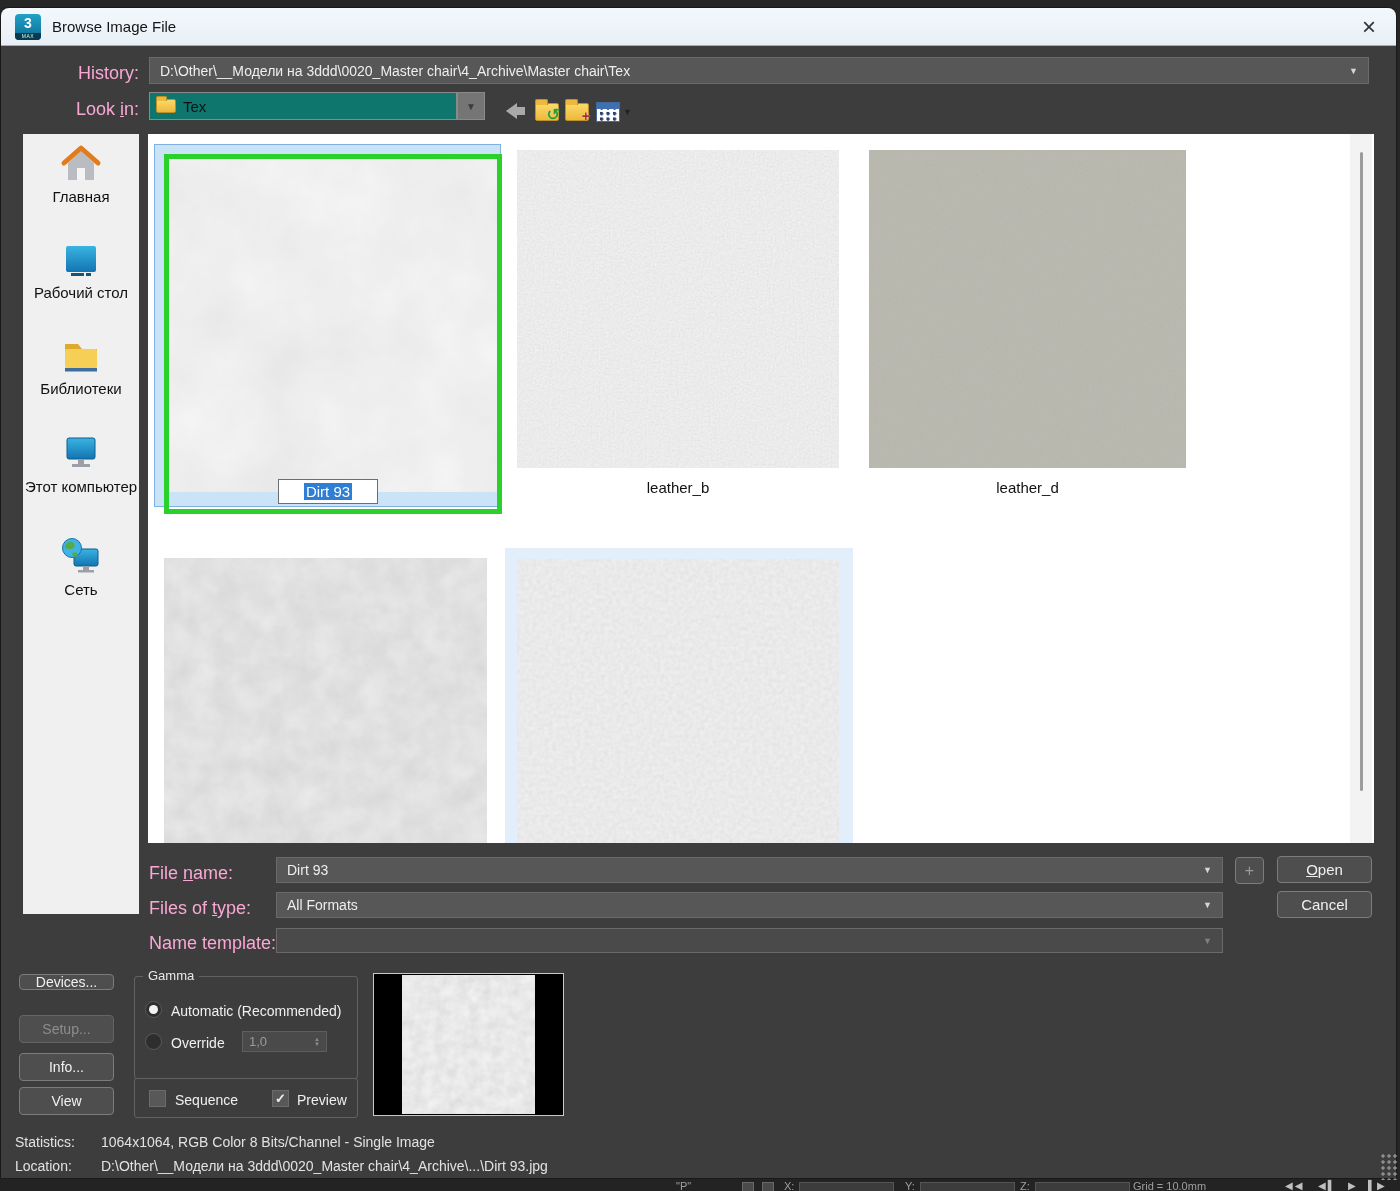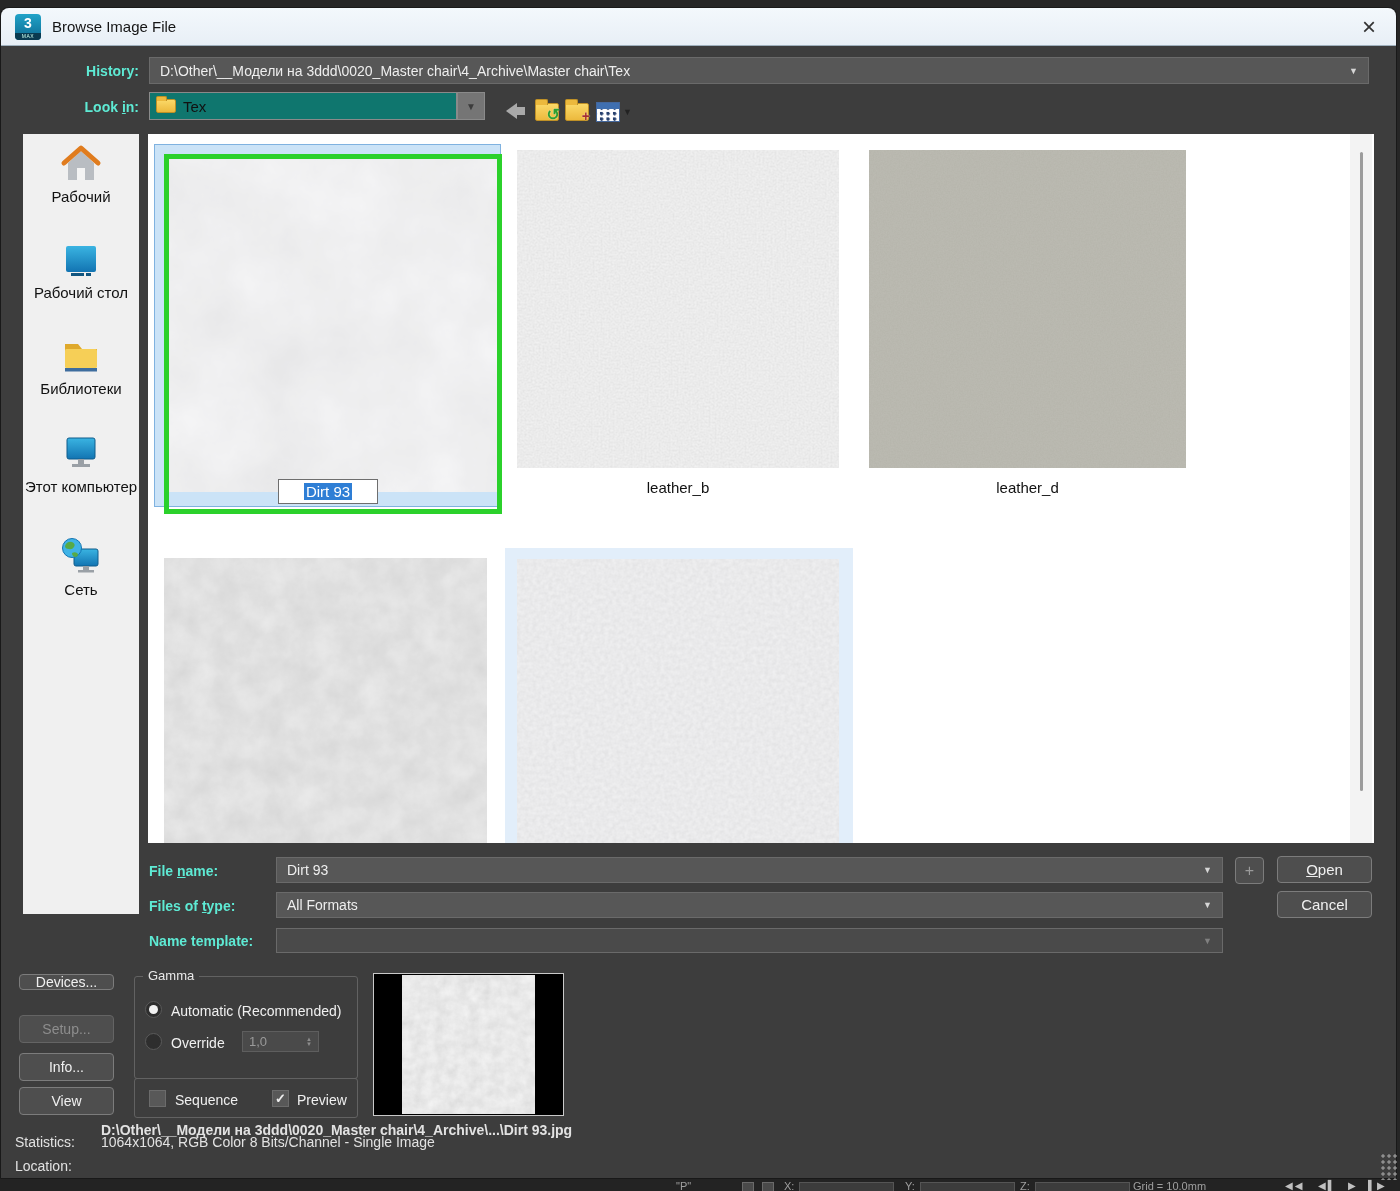--- a/index.html
+++ b/index.html
@@ -12,21 +12,21 @@
   .titlebar { position:absolute; left:0; top:0; width:100%; height:38px;
               background:linear-gradient(#f3f8fc,#e8eff6); border-bottom:1px solid #9fb0bd;
               border-radius:8px 8px 0 0; display:flex; align-items:center; padding:0 14px; }
   .app-icon { width:26px; height:26px; border-radius:4px; overflow:hidden;
               background:linear-gradient(#21a3c8,#0d6a92); display:flex; flex-direction:column; }
   .app-icon .a-top { flex:1; color:#fff; font-size:14px; font-weight:bold; text-align:center; line-height:19px; }
   .app-icon .a-bot { height:7px; background:#0a3a50; color:#cfe; font-size:5px; text-align:center; line-height:7px; letter-spacing:.5px; }
   .title { margin-left:11px; font-size:15px; color:#141414; }
   .close-btn { margin-left:auto; font-size:24px; color:#333; line-height:20px; padding:0 6px; cursor:default; }
 
-  .dlg-label { position:absolute; color:#5eead4; font-size:14px;font-weight:bold; }
+  .dlg-label { position:absolute; color:#f9a8d4; font-size:18px; }
   .u { text-decoration:underline; }
 
   .combo-dark { position:absolute; background:#575757; border:1px solid #6a6a6a; color:#eee;
                 font-size:14px; display:flex; align-items:center; padding:0 10px; }
   .combo-dark .arrow { margin-left:auto; font-size:9px; color:#d6d6d6; }
   .combo-dark.disabled { background:#4a4a4a; color:#8a8a8a; }
   .combo-dark.disabled .arrow { color:#808080; }
 
   .lookin-box { position:absolute; left:148px; top:84px; width:308px; height:28px; background:#0f766e;
                 border:1px solid #8a8a8a; display:flex; align-items:center; padding:0 6px; gap:7px; }
@@ -90,21 +90,21 @@
   .btn { position:absolute; background:#4e4e4e; border:1px solid #7c7c7c; border-radius:4px;
          color:#f0f0f0; font-size:14px; display:flex; align-items:center; justify-content:center; }
   .btn.disabled { color:#8d8d8d; border-color:#646464; }
   .plus-btn { color:#9a9a9a; font-size:16px; }
 
   .groupbox { position:absolute; border:1px solid #626262; border-radius:3px; }
   .group-legend { position:absolute; top:-9px; left:8px; background:#3d3d3d; padding:0 5px; color:#e8e8e8; font-size:13px; }
   .radio { position:absolute; width:17px; height:17px; border-radius:50%; background:#2e2e2e; border:1px solid #5a5a5a; }
   .radio.on::after { content:""; position:absolute; left:3px; top:3px; width:9px; height:9px; border-radius:50%; background:#f2f2f2; }
   .g-lbl { position:absolute; color:#f0f0f0; font-size:14px; }
-  .spinner { position:absolute; width:77px; height:21px; background:#4a4a4a; border:1px solid #5e5e5e;
+  .spinner { position:absolute; width:85px; height:21px; background:#4a4a4a; border:1px solid #5e5e5e;
              display:flex; align-items:center; padding:0 6px; color:#9a9a9a; font-size:13px; }
   .spin-arrows { margin-left:auto; display:flex; flex-direction:column; font-size:6px; color:#8d8d8d; line-height:5px; }
   .checkbox { position:absolute; width:17px; height:17px; background:#585858; border:1px solid #6b6b6b;
               color:#eee; font-size:13px; font-weight:bold; text-align:center; line-height:15px; }
 
   .preview-frame { position:absolute; left:372px; top:965px; width:191px; height:143px;
                    border:1px solid #c9c9c9; background:#000; }
   .preview-tex { position:absolute; left:28px; top:1px; width:133px; height:139px; }
 
   .status-lbl { position:absolute; color:#e2e2e2; font-size:14px; }
@@ -236,21 +236,21 @@
       <span class="view-caret">▼</span>
     </div>
 
     <div class="sidebar">
       <div class="side-item" style="top:8px;">
         <svg width="44" height="42" viewBox="0 0 44 42">
           <path d="M9 21 L9 38 L35 38 L35 21 L22 9 Z" fill="#b9bdc2"></path>
           <rect x="18" y="26" width="8" height="12" fill="#f4f4f4"></rect>
           <path d="M5 21 L22 6 L39 21" stroke="#e07c1e" stroke-width="5" fill="none" stroke-linejoin="round" stroke-linecap="round"></path>
         </svg>
-        <span>Рабочий</span>
+        <span>Главная</span>
       </div>
       <div class="side-item" style="top:200px;">
         <svg width="44" height="42" viewBox="0 0 44 42">
           <path d="M6 10 h13 l4 5 h15 v4 h-32 z" fill="#dfa92c"></path>
           <rect x="6" y="15" width="32" height="19" rx="1.5" fill="#f6cf57"></rect>
           <rect x="6" y="34" width="32" height="3.5" fill="#3e6d9e"></rect>
         </svg>
         <span>Библиотеки</span>
       </div>
       <div class="side-item" style="top:106px;">
@@ -370,21 +370,21 @@
 
     <div class="preview-frame">
       <svg class="preview-tex" preserveAspectRatio="none">
         <rect width="100%" height="100%" filter="url(#f-preview)"></rect>
       </svg>
     </div>
 
     <span class="status-lbl" style="left:14px; top:1126px;">Statistics:</span>
     <span class="status-lbl" style="left:100px; top:1126px;">1064x1064, RGB Color 8 Bits/Channel - Single Image</span>
     <span class="status-lbl" style="left:14px; top:1150px;">Location:</span>
-    <span class="status-lbl" style="left:100px; top:1114px;font-weight:bold;">D:\Other\__Модели на 3ddd\0020_Master chair\4_Archive\...\Dirt 93.jpg</span>
+    <span class="status-lbl" style="left:100px; top:1150px;">D:\Other\__Модели на 3ddd\0020_Master chair\4_Archive\...\Dirt 93.jpg</span>
   </div>
 
   <div class="bottomstrip">
     <span class="frag" style="left:676px;">"P"</span>
     <span class="frag-icon" style="left:742px;"></span>
     <span class="frag-icon" style="left:762px;"></span>
     <span class="frag" style="left:784px;">X:</span>
     <span class="frag-field" style="left:799px;"></span>
     <span class="frag" style="left:905px;">Y:</span>
     <span class="frag-field" style="left:920px;"></span>

